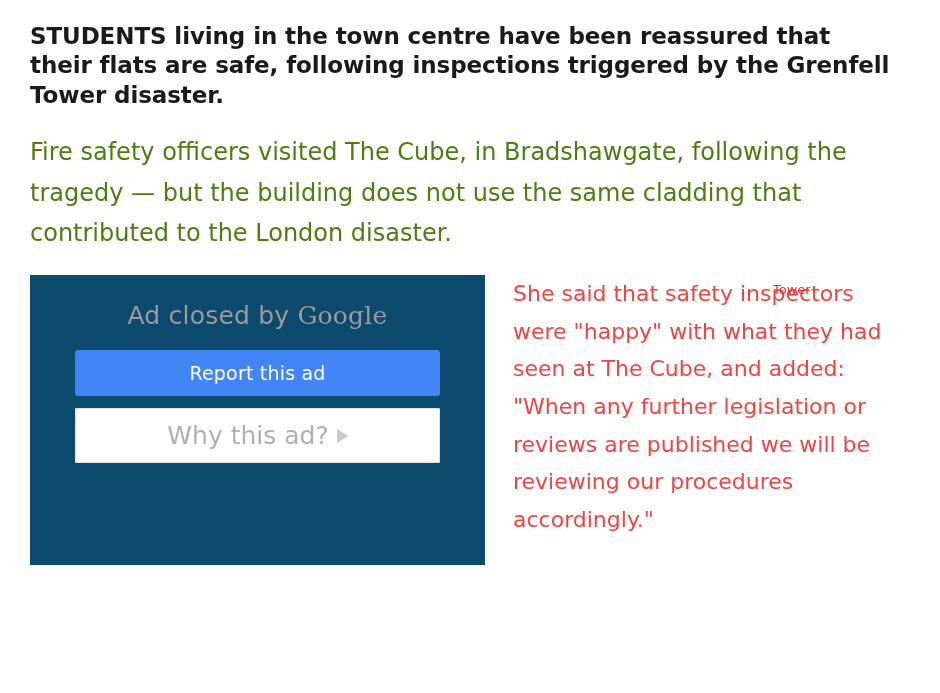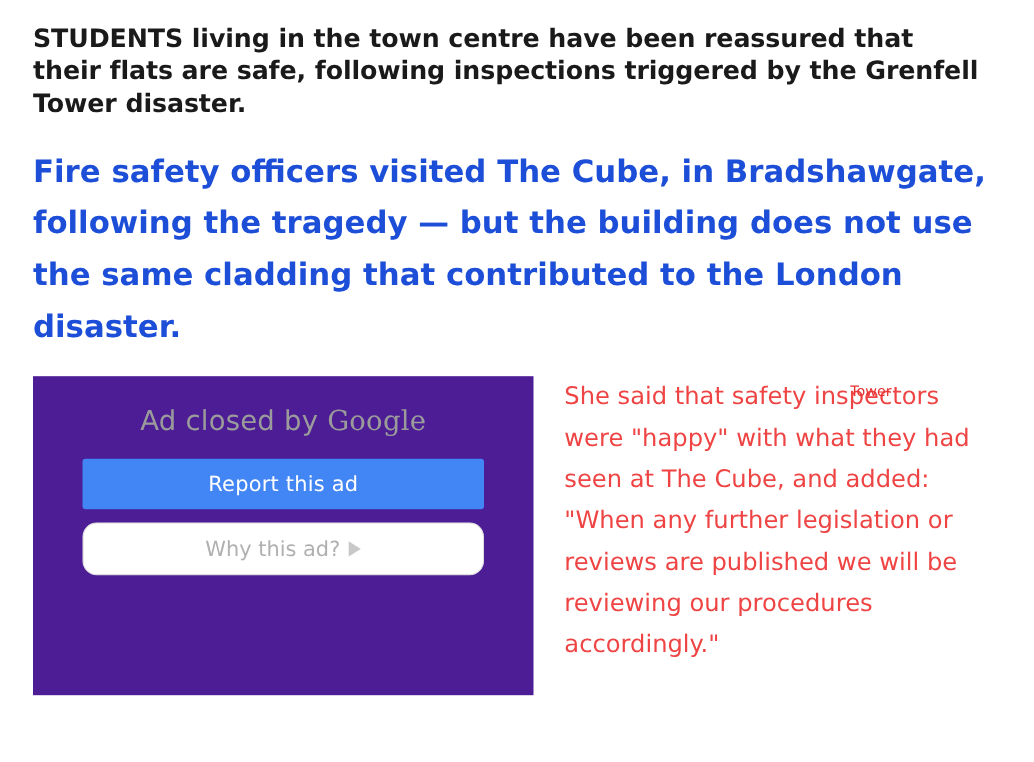--- a/index.html
+++ b/index.html
@@ -23,40 +23,40 @@
   }
   .lede {
     font-size: 23px;
     line-height: 1.28;
     font-weight: bold;
     color: #1a1a1a;
     margin: 0 16px 22px 0;
     letter-spacing: -0.1px;
   }
   .body-para {
-    font-size: 28px;
+    font-size: 24px;
     line-height: 1.68;
-    color: #1d4ed8;
+    color: #4d7c0f;
     margin: 0 0 22px 0;
-    font-weight: 700;
+    font-weight: 400;
   }
   .lower-block {
     position: relative;
     display: flex;
     align-items: flex-start;
     margin-top: 6px;
   }
   .ad-col {
     width: 455px;
     flex: 0 0 455px;
   }
   .ad-box {
     width: 455px;
     height: 290px;
-    background: #4c1d95;
+    background: #0c4a6e;
     box-sizing: border-box;
     padding: 20px 45px 0 45px;
     position: relative;
     overflow: hidden;
   }
   .ad-closed-text {
     text-align: center;
     font-size: 25px;
     color: #9b9b9b;
     font-weight: 400;
@@ -84,22 +84,22 @@
   }
   .why-ad-btn {
     display: flex;
     align-items: center;
     justify-content: center;
     width: 100%;
     box-sizing: border-box;
     background: #ffffff;
     color: #b0b0b0;
     border: 1px solid #e0e0e0;
-    border-radius: 13px;
-    font-size: 19px;
+    border-radius: 1px;
+    font-size: 25px;
     font-family: "DejaVu Sans", sans-serif;
     padding: 12px 0;
     margin-top: 12px;
     text-align: center;
     cursor: pointer;
     gap: 8px;
   }
   .why-ad-btn .tri-icon {
     display: inline-block;
     width: 0;

